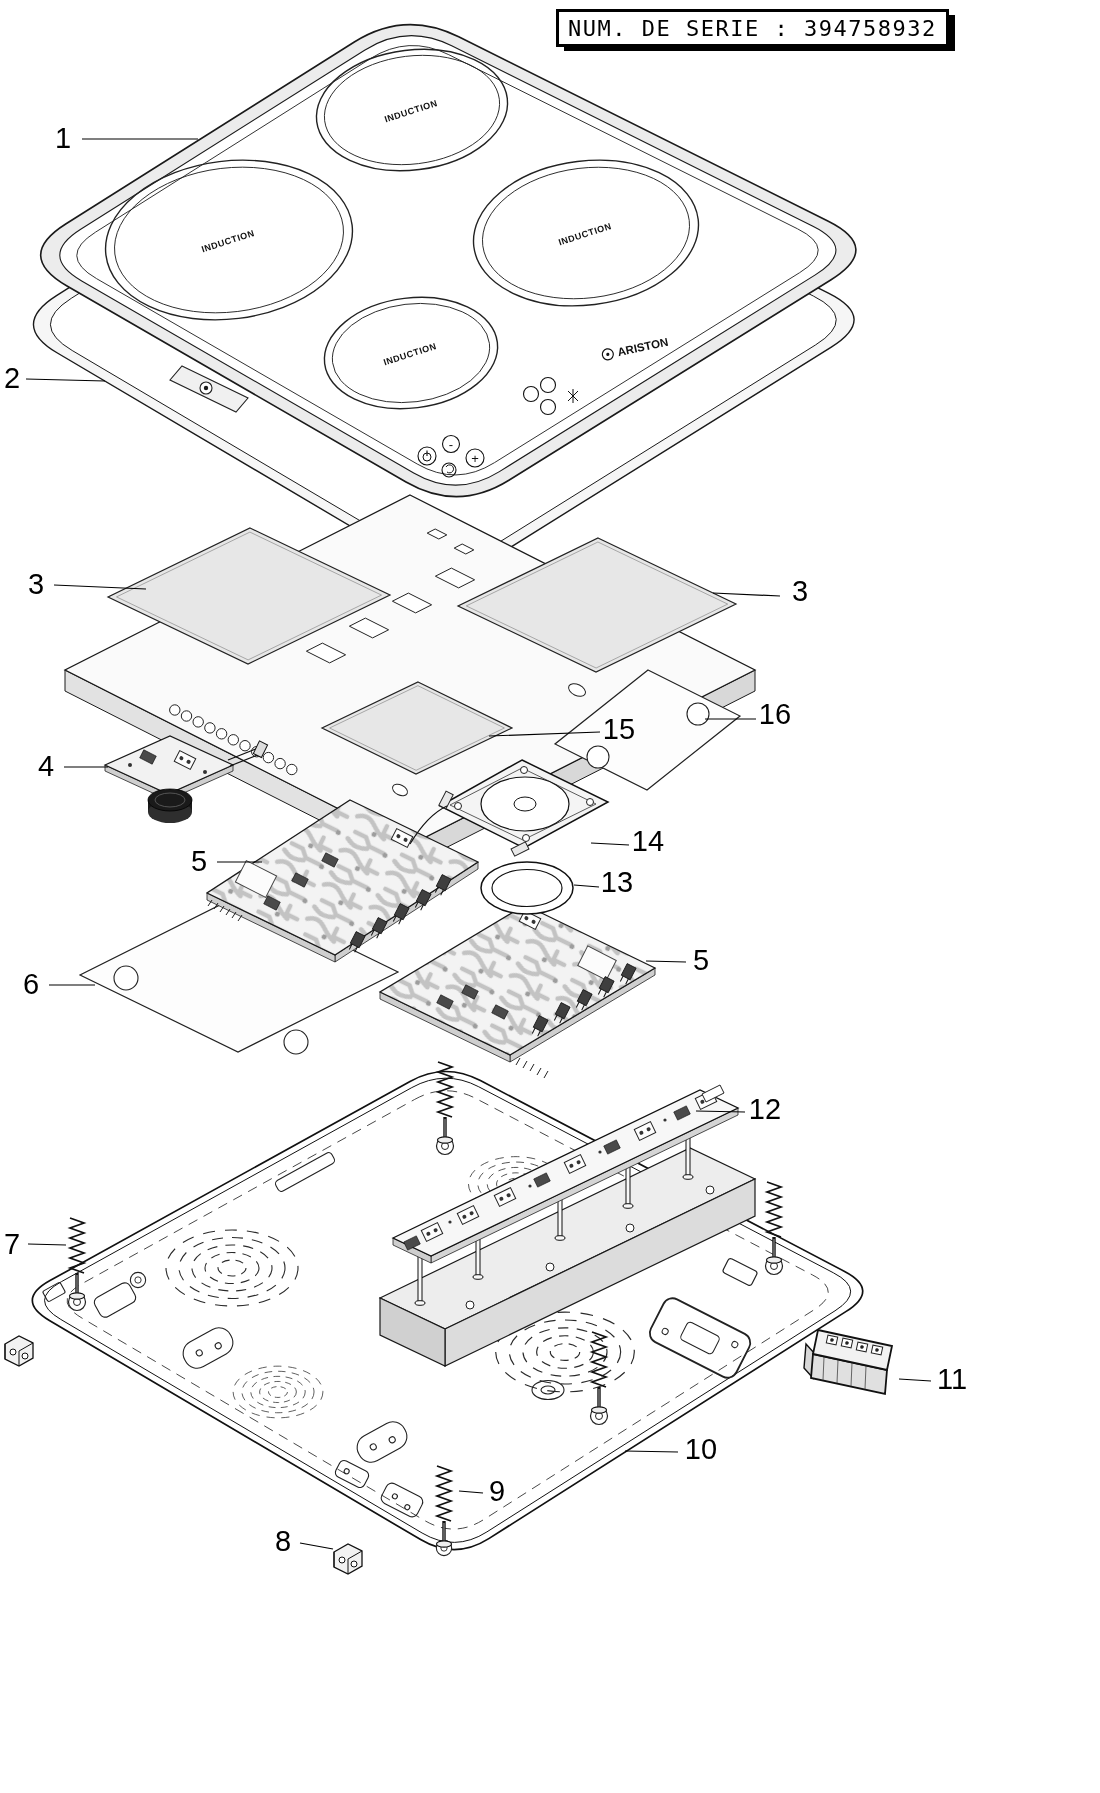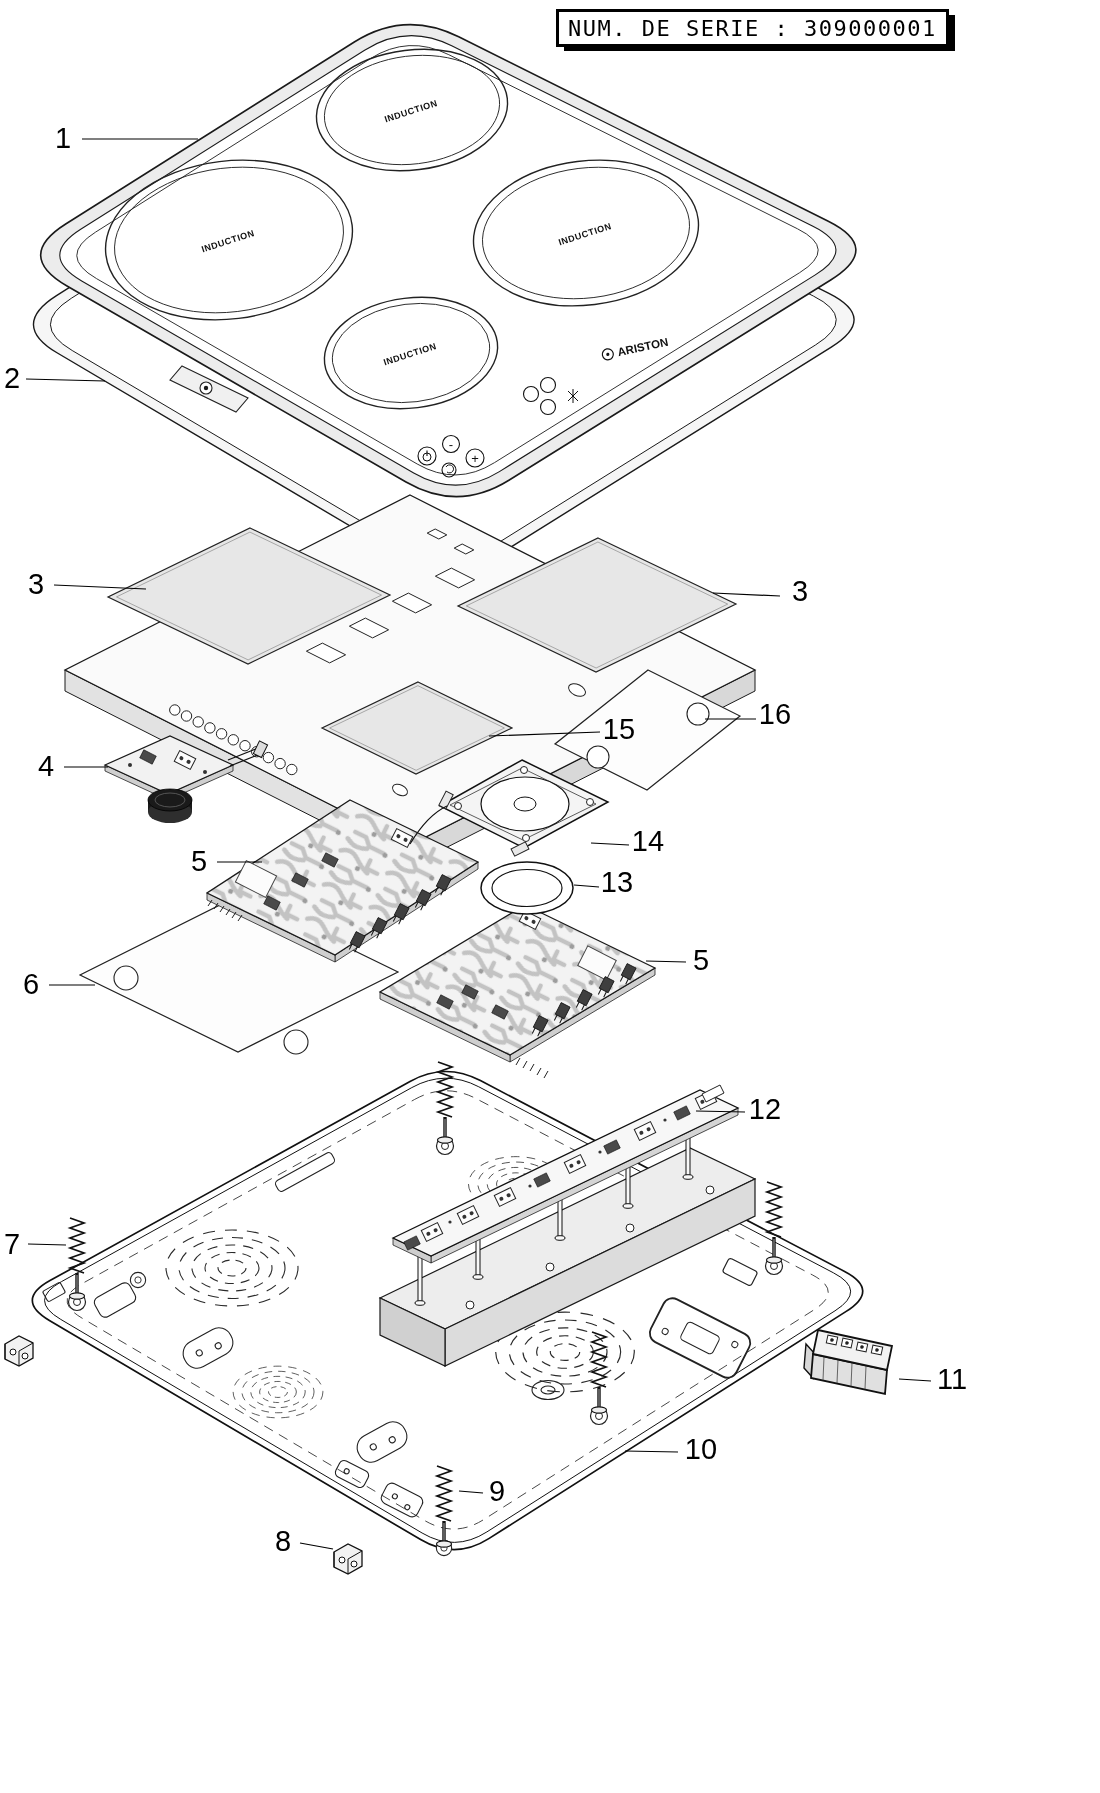--- a/index.html
+++ b/index.html
@@ -467,16 +467,16 @@
       <text class="co" x="952" y="1389">11</text>
       <text class="co" x="765" y="1119">12</text>
       <text class="co" x="617" y="892">13</text>
       <text class="co" x="648" y="851">14</text>
       <text class="co" x="619" y="739">15</text>
       <text class="co" x="775" y="724">16</text>
     </g>
   </svg>
 
   <div class="serial-plate">
-    <span>NUM. DE SERIE : 309000001</span>
+    <span>NUM. DE SERIE : 394758932</span>
   </div>
 
 </div>
 
 </body></html>

